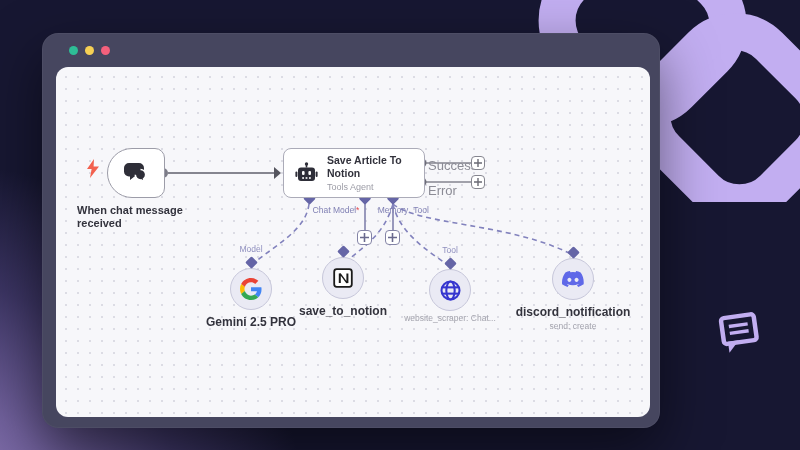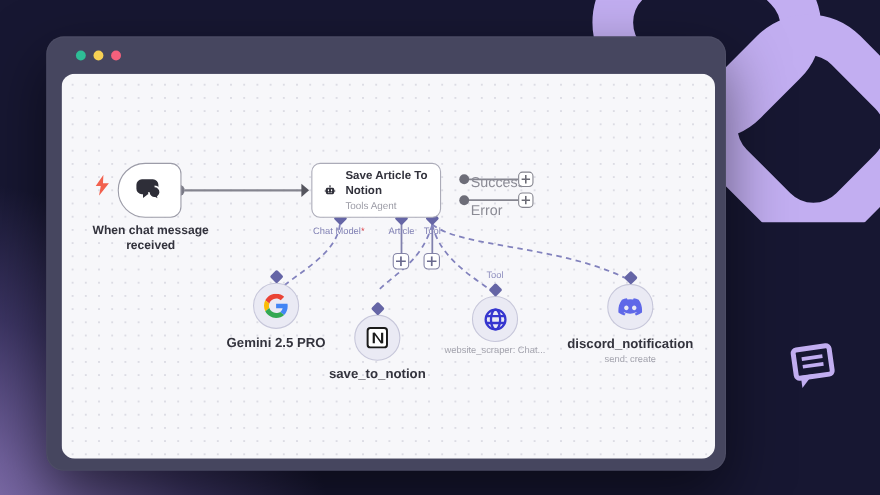--- a/index.html
+++ b/index.html
@@ -23,50 +23,50 @@
   .dot{width:9px;height:9px;border-radius:50%;}
   .canvas{
     position:absolute;left:14px;top:34px;width:594px;height:350px;
     background:#f7f7fa;border-radius:12px;overflow:hidden;
     background-image:radial-gradient(#dcdce4 1px, transparent 1.2px);
     background-size:12px 12px;background-position:4px 4px;
   }
   .wires{position:absolute;left:0;top:0;}
 
   
-  .node-label{font-weight:bold;color:#33333d;text-align:center;line-height:1.2;}
+  .node-label{font-weight:bold;color:#33333d;line-height:1.2;}
 
   
   .trigger-node{
     position:absolute;left:51px;top:81px;width:58px;height:50px;background:#fff;
     border:1.5px solid #9c9ca8;border-radius:25px 10px 10px 25px;
     display:flex;align-items:center;justify-content:center;box-sizing:border-box;
   }
   .bolt{position:absolute;left:30px;top:92px;}
   .trigger-label{position:absolute;left:21px;top:137px;width:120px;font-size:11px;}
 
   
   .agent-node{
-    position:absolute;left:227px;top:81px;width:118px;height:50px;background:#fff;
+    position:absolute;left:227px;top:81px;width:142px;height:50px;background:#fff;
     border:1.5px solid #ababb8;border-radius:8px;box-sizing:border-box;
     display:flex;align-items:center;gap:9px;padding-left:11px;
   }
   .agent-title{font-size:10.5px;font-weight:bold;color:#32323c;line-height:1.2;width:86px;}
   .agent-subtitle{font-size:9px;color:#9c9ca6;margin-top:2px;font-weight:normal;}
 
   .out-label{position:absolute;font-size:13px;color:#8b8b95;}
   .plus-btn{
     position:absolute;background:#fff;border:1.5px solid #85858f;border-radius:4px;
     box-sizing:border-box;display:flex;align-items:center;justify-content:center;
     color:#6a6a74;font-size:10px;line-height:1;
   }
   .plus-btn.sub{border-color:#8484a6;color:#6a6a8e;}
   .plus-glyph{display:block;}
 
-  .port-label{position:absolute;font-size:8.5px;color:#8080b4;white-space:nowrap;}
+  .port-label{position:absolute;font-size:8.5px;color:#8080b4;white-space:nowrap;margin-left:28px;}
   .req{color:#e5484d;}
 
   
   .subnode{position:absolute;width:150px;text-align:center;}
   .subnode .sp-label{font-size:8.5px;color:#8f8fbe;height:11px;}
   .subnode .diamond{width:9px;height:9px;background:#6565a6;margin:3px auto 0;transform:rotate(45deg);border-radius:1.5px;}
   .subnode .circle{
     width:42px;height:42px;border-radius:50%;background:#eaeaf4;border:1px solid #c7c7da;
     margin:1px auto 0;display:flex;align-items:center;justify-content:center;box-sizing:border-box;
   }
@@ -166,49 +166,50 @@
           <path d="M4 0 v8 M0 4 h8" stroke="#6a6a74" stroke-width="1.4"></path>
         </svg>
     </div>
     <div class="plus-btn" style="left:415px;top:108px;width:14px;height:14px">
       <svg class="plus-glyph" width="8" height="8" viewBox="0 0 8 8">
           <path d="M4 0 v8 M0 4 h8" stroke="#6a6a74" stroke-width="1.4"></path>
         </svg>
     </div>
 
     <div class="port-label" style="left:252px;top:138px;transform:translateX(-50%)"><span>Chat Model</span><span class="req">*</span></div>
-    <div class="port-label" style="left:309px;top:138px;transform:translateX(-50%)"><span>Article</span></div>
+    <div class="port-label" style="left:309px;top:138px;transform:translateX(-50%)"><span>Memory</span></div>
     <div class="port-label" style="left:337px;top:138px;transform:translateX(-50%)"><span>Tool</span></div>
 
     <div class="plus-btn sub" style="left:301px;top:163px;width:15px;height:15px">
       <svg class="plus-glyph" width="9" height="9" viewBox="0 0 8 8">
           <path d="M4 0 v8 M0 4 h8" stroke="#6a6a8e" stroke-width="1.4"></path>
         </svg>
     </div>
     <div class="plus-btn sub" style="left:329px;top:163px;width:15px;height:15px">
       <svg class="plus-glyph" width="9" height="9" viewBox="0 0 8 8">
           <path d="M4 0 v8 M0 4 h8" stroke="#6a6a8e" stroke-width="1.4"></path>
         </svg>
     </div>
 
     <div class="subnode" style="left:120px;top:177px">
+      <div class="sp-label">Model</div>
       <div class="diamond"></div>
       <div class="circle">
         <svg width="22" height="22" viewBox="0 0 48 48">
           <path fill="#EA4335" d="M24 9.5c3.54 0 6.71 1.22 9.21 3.6l6.85-6.85C35.9 2.38 30.47 0 24 0 14.62 0 6.51 5.38 2.56 13.22l7.98 6.19C12.43 13.72 17.74 9.5 24 9.5z"></path>
           <path fill="#4285F4" d="M46.98 24.55c0-1.57-.15-3.09-.38-4.55H24v9.02h12.94c-.58 2.96-2.26 5.48-4.78 7.18l7.73 6c4.51-4.18 7.09-10.36 7.09-17.65z"></path>
           <path fill="#FBBC05" d="M10.53 28.59c-.48-1.45-.76-2.99-.76-4.59s.27-3.14.76-4.59l-7.98-6.19C.92 16.46 0 20.12 0 24c0 3.88.92 7.54 2.56 10.78l7.97-6.19z"></path>
           <path fill="#34A853" d="M24 48c6.48 0 11.93-2.13 15.89-5.81l-7.73-6c-2.15 1.45-4.92 2.3-8.16 2.3-6.26 0-11.57-4.22-13.47-9.91l-7.98 6.19C6.51 42.62 14.62 48 24 48z"></path>
         </svg>
       </div>
       <div class="sname">Gemini 2.5 PRO</div>
       <div class="sdetail"></div>
     </div>
 
-    <div class="subnode" style="left:212px;top:195px">
+    <div class="subnode" style="left:212px;top:166px">
       <div class="sp-label"></div>
       <div class="diamond"></div>
       <div class="circle">
         <svg width="22" height="22" viewBox="0 0 22 22">
           <rect x="2.2" y="2.2" width="17.6" height="17.6" rx="2.5" fill="#ffffff" stroke="#1a1a1a" stroke-width="1.8"></rect>
           <path d="M6.8 16 V6.6 l1.9 -.3 L14.4 14 V6.4 h2 V16 l-2.1 .3 L8.8 8.7 V16 z" fill="#1a1a1a"></path>
         </svg>
       </div>
       <div class="sname">save_to_notion</div>
     </div>

